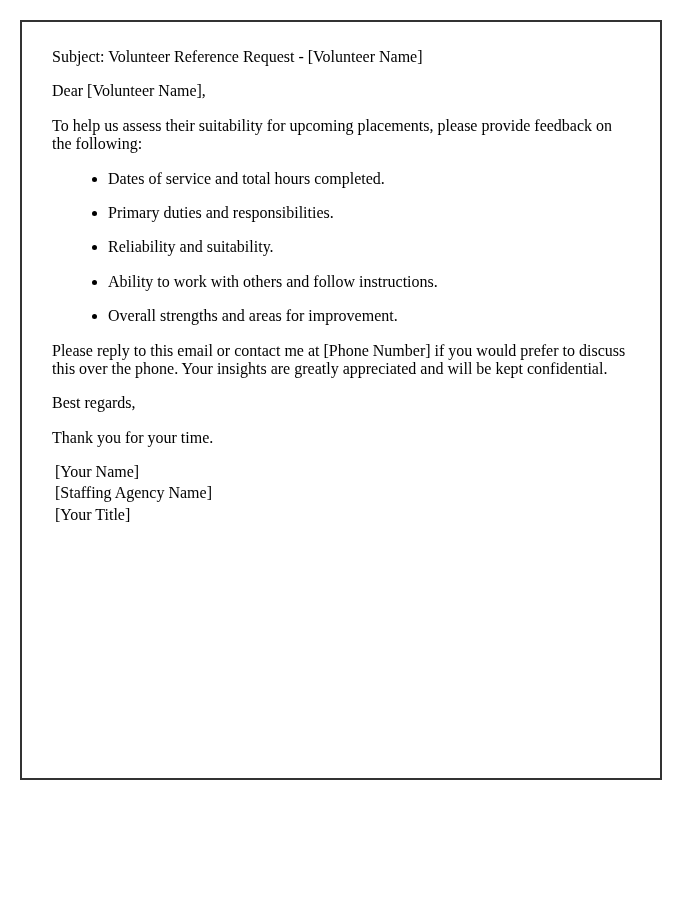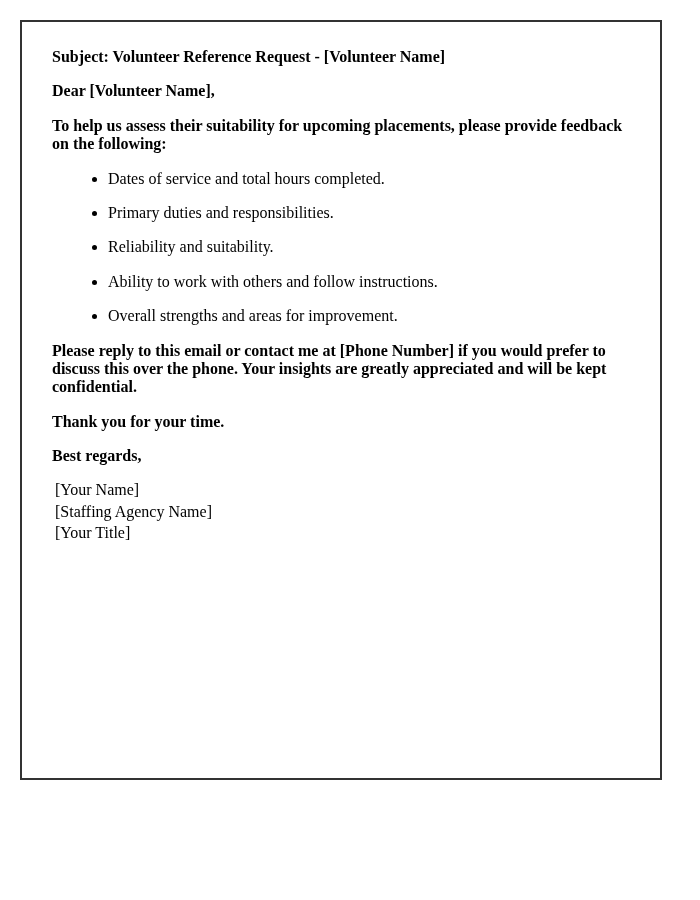--- a/index.html
+++ b/index.html
@@ -22,21 +22,20 @@
     height: 760px;
     box-sizing: border-box;
     border: 2px solid #333333;
     background: #ffffff;
     padding: 26px 30px 0 30px;
     font-size: 16px;
     line-height: 1.15;
   }
   .para {
     margin: 0 0 16px 0;
-    font-weight: bold;
   }
   .feedback-list {
     margin: 0 0 16px 0;
     padding-left: 40px;
     list-style-type: disc;
   }
   .feedback-list li {
     margin: 16px;
     padding: 0;
   }
@@ -63,23 +62,23 @@
     <li>Dates of service and total hours completed.</li>
     <li>Primary duties and responsibilities.</li>
     <li>Reliability and suitability.</li>
     <li>Ability to work with others and follow instructions.</li>
     <li>Overall strengths and areas for improvement.</li>
   </ul>
 
 
   <p class="para">Please reply to this email or contact me at [Phone Number] if you would prefer to discuss this over the phone. Your insights are greatly appreciated and will be kept confidential.</p>
 
+  <p class="para">Best regards,</p>
+
   <p class="para">Thank you for your time.</p>
-
-  <p class="para">Best regards,</p>
 
   <div class="signature-block">
     <div class="signature-line">[Your Name]</div>
     <div class="signature-line">[Staffing Agency Name]</div>
     <div class="signature-line">[Your Title]</div>
   </div>
 
 </div>
 
 </body></html>

